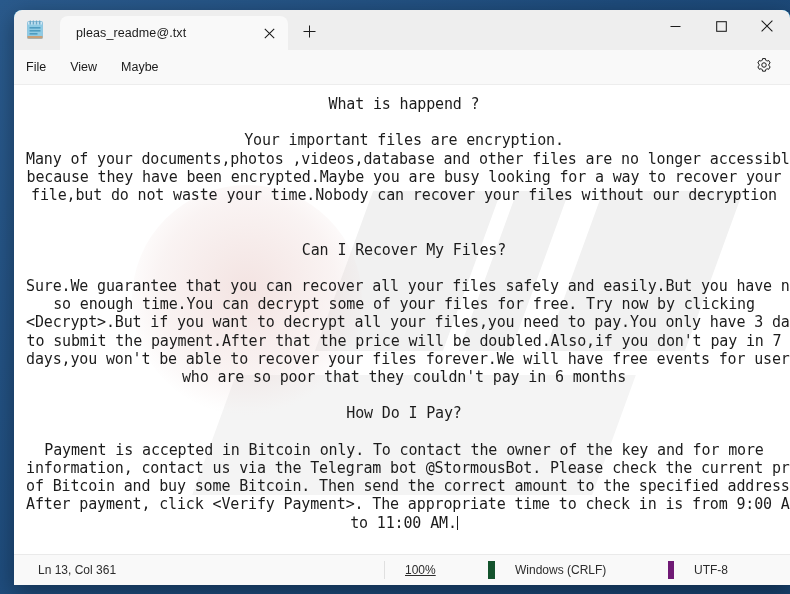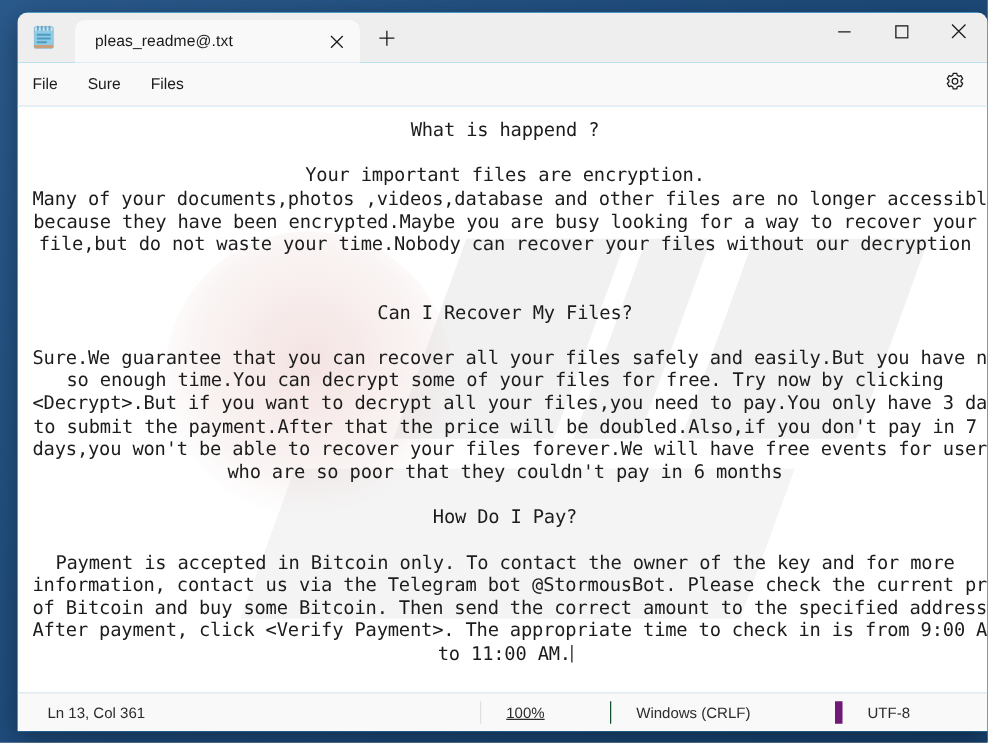--- a/index.html
+++ b/index.html
@@ -219,21 +219,21 @@
   }
   .status-cell {
     padding: 0 16px;
     height: 18px;
     line-height: 18px;
     display: flex;
     align-items: center;
   }
   #status-position { width: 370px; box-sizing: border-box; padding-left: 24px; }
   #status-zoom     { width: 104px; box-sizing: border-box; border-left: 1px solid #e0e0e0; padding-left: 20px; text-decoration: underline; }
-  #status-eol      { width: 180px; box-sizing: border-box; border-left: 1px solid #14532d; padding-left: 20px; }
+  #status-eol      { width: 180px; box-sizing: border-box; border-left: 7px solid #14532d; padding-left: 20px; }
   #status-encoding { box-sizing: border-box; border-left: 6px solid #701a75; padding-left: 20px; }
 </style>
 </head>
 <body>
 
 <div id="desktop"></div>
 
 <div id="window">
 
   <div id="titlebar">
@@ -291,22 +291,22 @@
           <svg width="12" height="12" viewBox="0 0 12 12">
             <path d="M0.6 0.6 L11.4 11.4 M11.4 0.6 L0.6 11.4" stroke="#1b1b1b" stroke-width="1.05" fill="none"></path>
           </svg>
         </span>
       </div>
     </div>
   </div>
 
   <div id="menubar">
     <div class="menuitem">File</div>
-    <div class="menuitem">Sure</div>
-    <div class="menuitem">Files</div>
+    <div class="menuitem">View</div>
+    <div class="menuitem">Maybe</div>
 
     <div id="settings-btn">
       <span>
         <svg width="16" height="16" viewBox="0 0 16 16">
           <g fill="none" stroke="#1b1b1b" stroke-width="1.0" stroke-linejoin="round">
             <path d="M6.55 1.6 h2.9 l0.33 1.72 a4.9 4.9 0 0 1 1.28 0.74 l1.65 -0.58 l1.45 2.52
                      l-1.32 1.15 a5 5 0 0 1 0 1.48 l1.32 1.15 l-1.45 2.52 l-1.65 -0.58
                      a4.9 4.9 0 0 1 -1.28 0.74 l-0.33 1.72 h-2.9 l-0.33 -1.72
                      a4.9 4.9 0 0 1 -1.28 -0.74 l-1.65 0.58 l-1.45 -2.52 l1.32 -1.15
                      a5 5 0 0 1 0 -1.48 l-1.32 -1.15 l1.45 -2.52 l1.65 0.58

